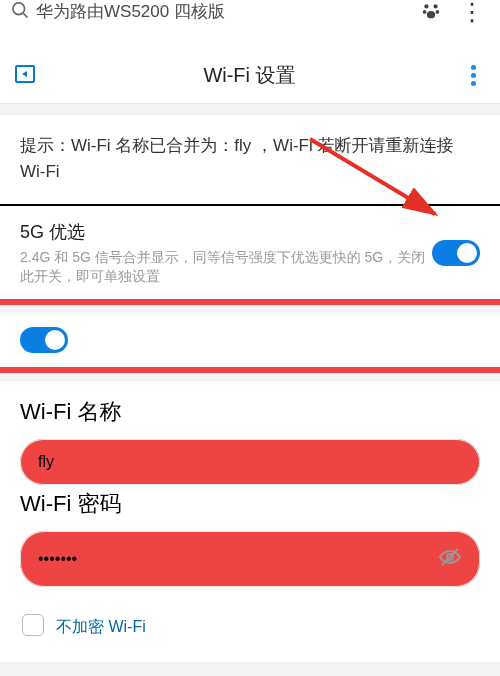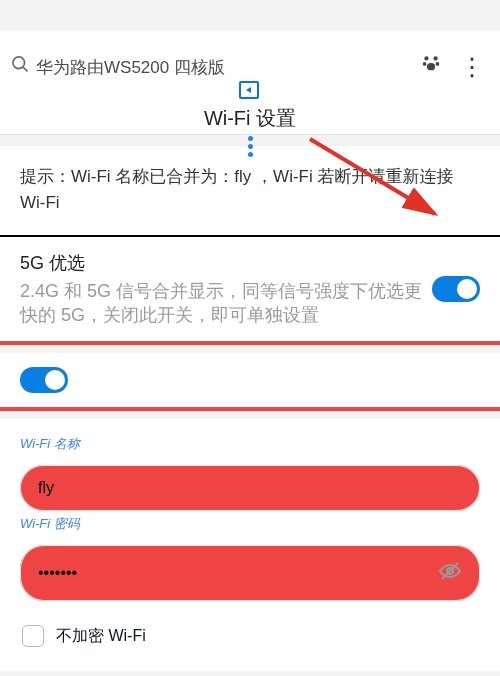--- a/index.html
+++ b/index.html
@@ -7,83 +7,81 @@
     width: 500px;
     height: 676px;
     font-family: -apple-system, "Helvetica Neue", Arial, sans-serif;
     background: #f3f3f3;
     color: #333;
     overflow: hidden;
     position: relative;
   }
   .searchbar {
     display: flex;
-    align-items: flex-end;
+    align-items: flex-start;
     height: 48px;
     padding: 0 10px;
     background: #fff;
-    margin-top: 31px;
   }
   .search-icon { font-size: 20px; color: #5a5a5a; margin-right: 6px; }
   .search-text { flex: 1; font-size: 17px; color: #4a4a4a; }
   .paw-icon { font-size: 20px; color: #444; margin: 0 12px; }
   .kebab    { font-size: 24px; color: #333; line-height: 1; padding: 0 6px; }
   .header {
     display: flex;
     align-items: center;
     height: 56px;
     padding: 0 14px;
     background: #fff;
     border-bottom: 1px solid #e5e5e5;
     position: relative;
-    flex-direction: column;
   }
   .back { width: 24px; }
   .back svg { stroke: #0875d8; fill:none; stroke-width:2; }
   .title { flex:1; text-align:center; font-size: 20px; color: #222; }
   .dots-v { display:flex; flex-direction:column; gap:3px; padding: 4px 10px;}
   .dots-v span { width:5px; height:5px; border-radius:50%; background:#1e88e5;}
   .tip {
     background:#fff; margin-top:10px; padding:18px 20px;
     font-size:17px; line-height:1.55; color:#333;
     border-top:1px solid #eee; border-bottom:2px solid #000000;
   }
   .sw-row {
     background:#fff; padding:14px 20px;
-    border-bottom:4px solid #ef4444;
+    border-bottom:6px solid #ef4444;
     display:flex; align-items:center;
   }
   .sw-row .txt { flex:1; }
   .sw-row h3 { font-size:18px; font-weight:400; color:#222; margin-bottom:4px;}
-  .sw-row p { font-size:18px; color:#9a9a9a; line-height:1.35; }
+  .sw-row p { font-size:14px; color:#9a9a9a; line-height:1.35; }
   .toggle {
     width:48px; height:26px; border-radius:13px; background:#0a7ee2;
     position:relative; flex-shrink:0;
   }
   .toggle::after{
     content:""; position:absolute; right:3px; top:3px;
     width:20px; height:20px; border-radius:50%; background:#fff;
   }
   .form { background:#fff; padding:16px 20px 14px; margin-top:8px;}
-  .label { font-size:13px; color:#3b82f6; margin-bottom:12px;font-style:italic;}
+  .label { font-size:22px; color:#000000; margin-bottom:12px;}
   .input {
     width:100%; background:#ef4444; border:none;
     border-radius:24px; padding:14px 18px;
     font-size:16px; color:#444; box-shadow: inset 0 0 0 1px #e6e6e6;
     display:flex; align-items:center;
   }
   .input input { border:none; background:none; flex:1; font-size:16px; outline:none;}
   .eye { color:#999; }
   .checks { margin-top:14px;}
   .chk-row { display:flex; align-items:center; gap:12px; padding:10px 2px;}
   .chk {
     width:22px; height:22px; border:1.5px solid #bbb; border-radius:5px;
     flex-shrink:0;
   }
-  .chk-label { font-size:16px; color:#0f172a;}
+  .chk-label { font-size:16px; color:#0369a1;margin-top:6px;}
   .arrow { position:absolute; pointer-events:none; left:305px; top:134px; }
 </style>
 </head>
 <body>
 
 <div class="searchbar">
   <span class="search-icon">
     <svg width="20" height="20" viewBox="0 0 24 24" fill="none" stroke="#666" stroke-width="2">
         <circle cx="10.5" cy="10.5" r="7"></circle>
         <line x1="21" y1="21" x2="16" y2="16"></line>

